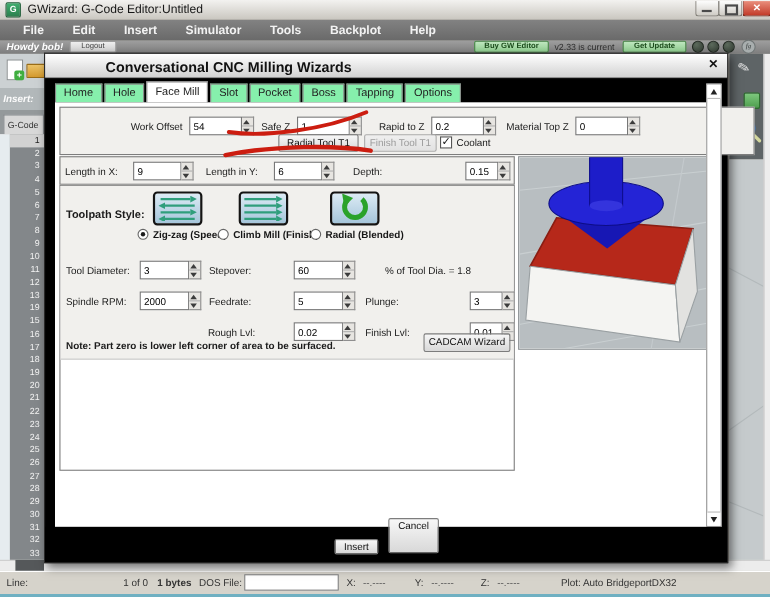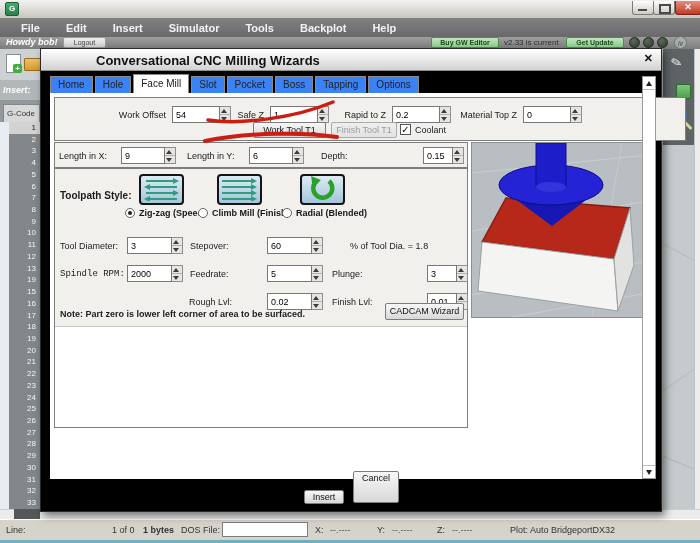--- a/index.html
+++ b/index.html
@@ -74,21 +74,21 @@
   #dos-input{left:222px;top:522px;width:86px;height:15px;background:#fff;border:1px solid #7e7e7e;box-sizing:border-box;font:9px "Liberation Sans",sans-serif;}
   #bottomedge{left:0;top:540px;width:700px;height:3px;background:#6fb0c2;}
   
   #dialog{left:40px;top:48px;width:622px;height:464px;background:#000;border:1px solid #2a2a2a;
           box-shadow:3px 4px 8px rgba(0,0,0,.5);z-index:20;box-sizing:border-box;}
   #dlg-titlebar{left:0;top:0;width:620px;height:22px;background:linear-gradient(#ffffff,#d2d2d2);
                 border-bottom:1px solid #8f8f8f;box-sizing:border-box;}
   #dlg-title{position:absolute;left:55px;top:4px;font:bold 13px "Liberation Sans",sans-serif;color:#111;}
   #dlg-close{position:absolute;right:8px;top:3px;font:bold 11px "Liberation Sans",sans-serif;color:#111;cursor:default;}
   #tabsrow{left:9px;top:27px;height:17px;display:flex;gap:2px;align-items:flex-end;}
-  .tab{height:17px;background:#3b82f6;border:1px solid #8a8a8a;border-bottom:none;
+  .tab{height:17px;background:#86efac;border:1px solid #8a8a8a;border-bottom:none;
        font:10px/16px "Liberation Sans",sans-serif;color:#222;padding:0 7px;box-sizing:border-box;}
   .tab.active{height:19px;background:#fff;font-weight:normal;line-height:18px;position:relative;z-index:2;}
   #dlg-content{left:9px;top:44px;width:592px;height:386px;background:#fff;}
   #vscroll{left:601px;top:27px;width:14px;height:403px;background:#fff;border:1px solid #9a9a9a;box-sizing:border-box;}
   .scr-arrow{position:absolute;left:0;width:12px;height:12px;background:#fff;}
   .scr-arrow.up{top:0;border-bottom:1px solid #bbb;}
   .scr-arrow.dn{bottom:0;border-top:1px solid #bbb;}
   .scr-arrow.up::after{content:"";position:absolute;left:3px;top:4px;border-left:3px solid transparent;border-right:3px solid transparent;border-bottom:5px solid #222;}
   .scr-arrow.dn::after{content:"";position:absolute;left:3px;top:4px;border-left:3px solid transparent;border-right:3px solid transparent;border-top:5px solid #222;}
   
@@ -125,20 +125,21 @@
   #cancel-btn{left:312px;top:422px;width:46px;height:32px;font:9px/12px "Liberation Sans",sans-serif;}
   #annotations{left:40px;top:48px;width:622px;height:464px;z-index:40;pointer-events:none;}
 </style>
 </head>
 <body>
 
 <div id="screen">
 
   <div class="abs" id="titlebar">
     <div id="appicon">G</div>
+    <div id="wintitle">GWizard: G-Code Editor:Untitled</div>
   </div>
   <div class="winbtn" id="btn-min"></div>
   <div class="winbtn" id="btn-max"></div>
   <div class="winbtn" id="btn-close">✕</div>
 
   <div class="abs" id="menubar">
     <span class="menuitem">File</span>
     <span class="menuitem">Edit</span>
     <span class="menuitem">Insert</span>
     <span class="menuitem">Simulator</span>
@@ -277,21 +278,21 @@
             </span>
         </div>
         <div class="lbl r" style="left:396px;top:12px;width:66px;">Material Top Z</div>
         <div class="fld" style="left:468px;top:8px;">
           <input style="width: 48px;" readonly="" value="0">
           <span class="spin">
               <i class="up"></i>
               <i class="dn"></i>
             </span>
         </div>
-        <div class="wbtn" style="left:198px;top:24px;width:73px;height:16px;line-height:14px;">Work Tool T1</div>
+        <div class="wbtn" style="left:198px;top:24px;width:73px;height:16px;line-height:14px;">Radial Tool T1</div>
         <div class="wbtn disabled" style="left:276px;top:24px;width:66px;height:16px;line-height:14px;">Finish Tool T1</div>
         <div class="cb" style="left:345px;top:26px;">✓</div>
         <div class="lbl" style="left:360px;top:27px;">Coolant</div>
       </div>
 
       <div class="group" id="group-dims">
         <div class="lbl" style="left:4px;top:8px;">Length in X:</div>
         <div class="fld" style="left:66px;top:4px;">
           <input style="width: 44px;" readonly="" value="9">
           <span class="spin">
@@ -377,21 +378,21 @@
         <div class="lbl" style="left:135px;top:72px;">Stepover:</div>
         <div class="fld" style="left:212px;top:68px;">
           <input style="width: 45px;" readonly="" value="60">
           <span class="spin">
               <i class="up"></i>
               <i class="dn"></i>
             </span>
         </div>
         <div class="lbl" style="left:295px;top:72px;">% of Tool Dia. = 1.8</div>
 
-        <div class="lbl" style="left:5px;top:100px;font-family:Liberation Mono, monospace;">Spindle RPM:</div>
+        <div class="lbl" style="left:5px;top:100px;">Spindle RPM:</div>
         <div class="fld" style="left:72px;top:96px;">
           <input style="width: 45px;" readonly="" value="2000">
           <span class="spin">
               <i class="up"></i>
               <i class="dn"></i>
             </span>
         </div>
         <div class="lbl" style="left:135px;top:100px;">Feedrate:</div>
         <div class="fld" style="left:212px;top:96px;">
           <input style="width: 45px;" readonly="" value="5">

